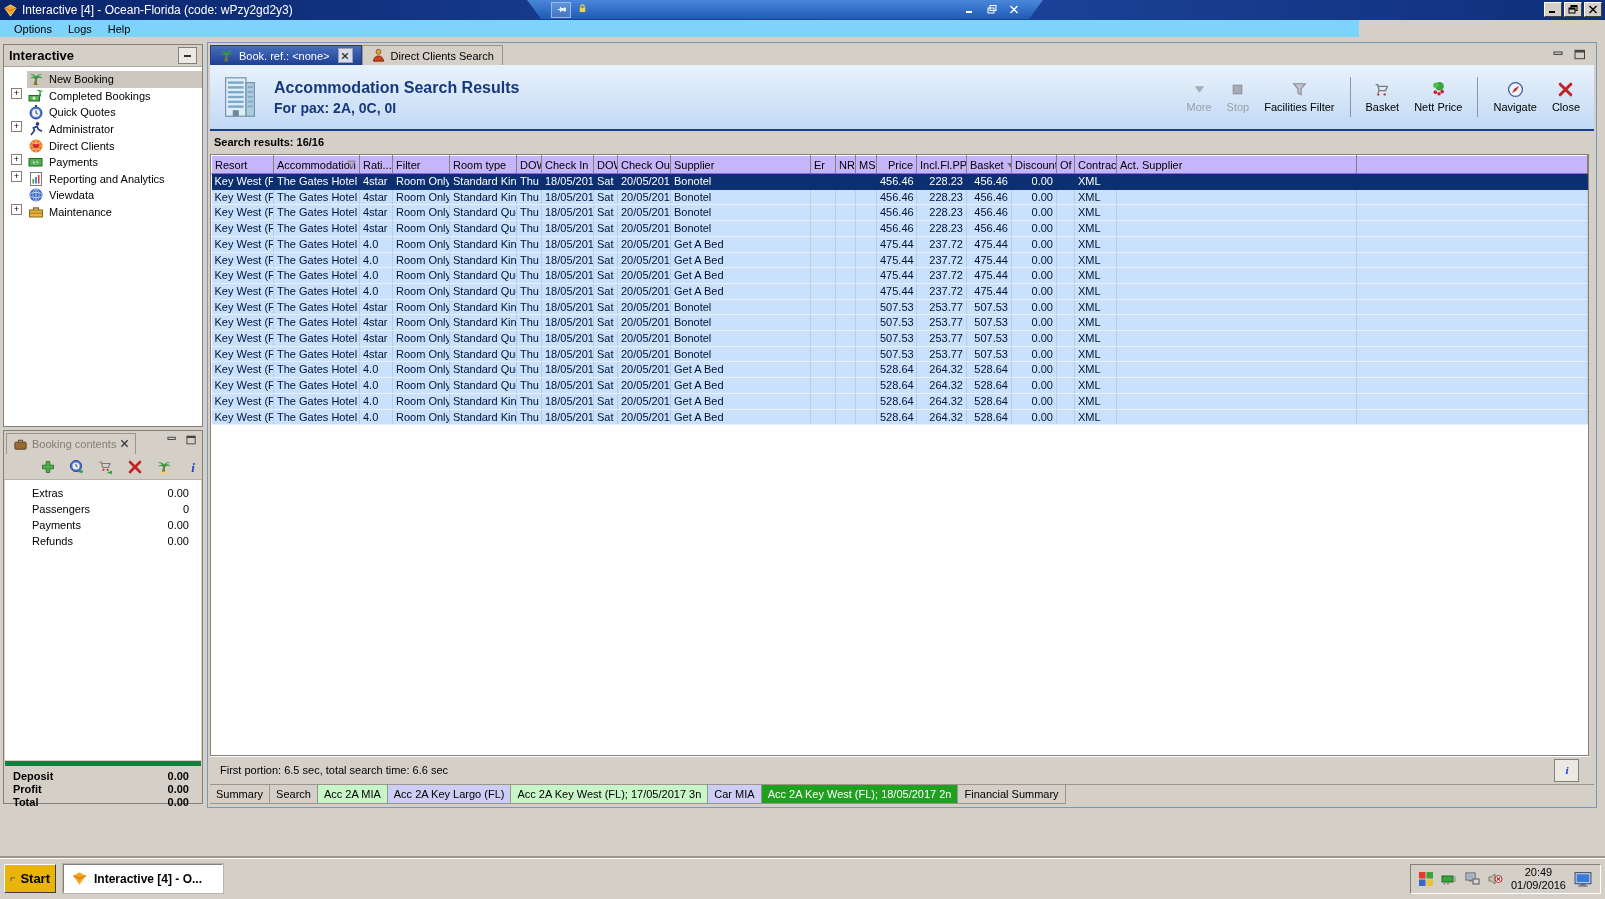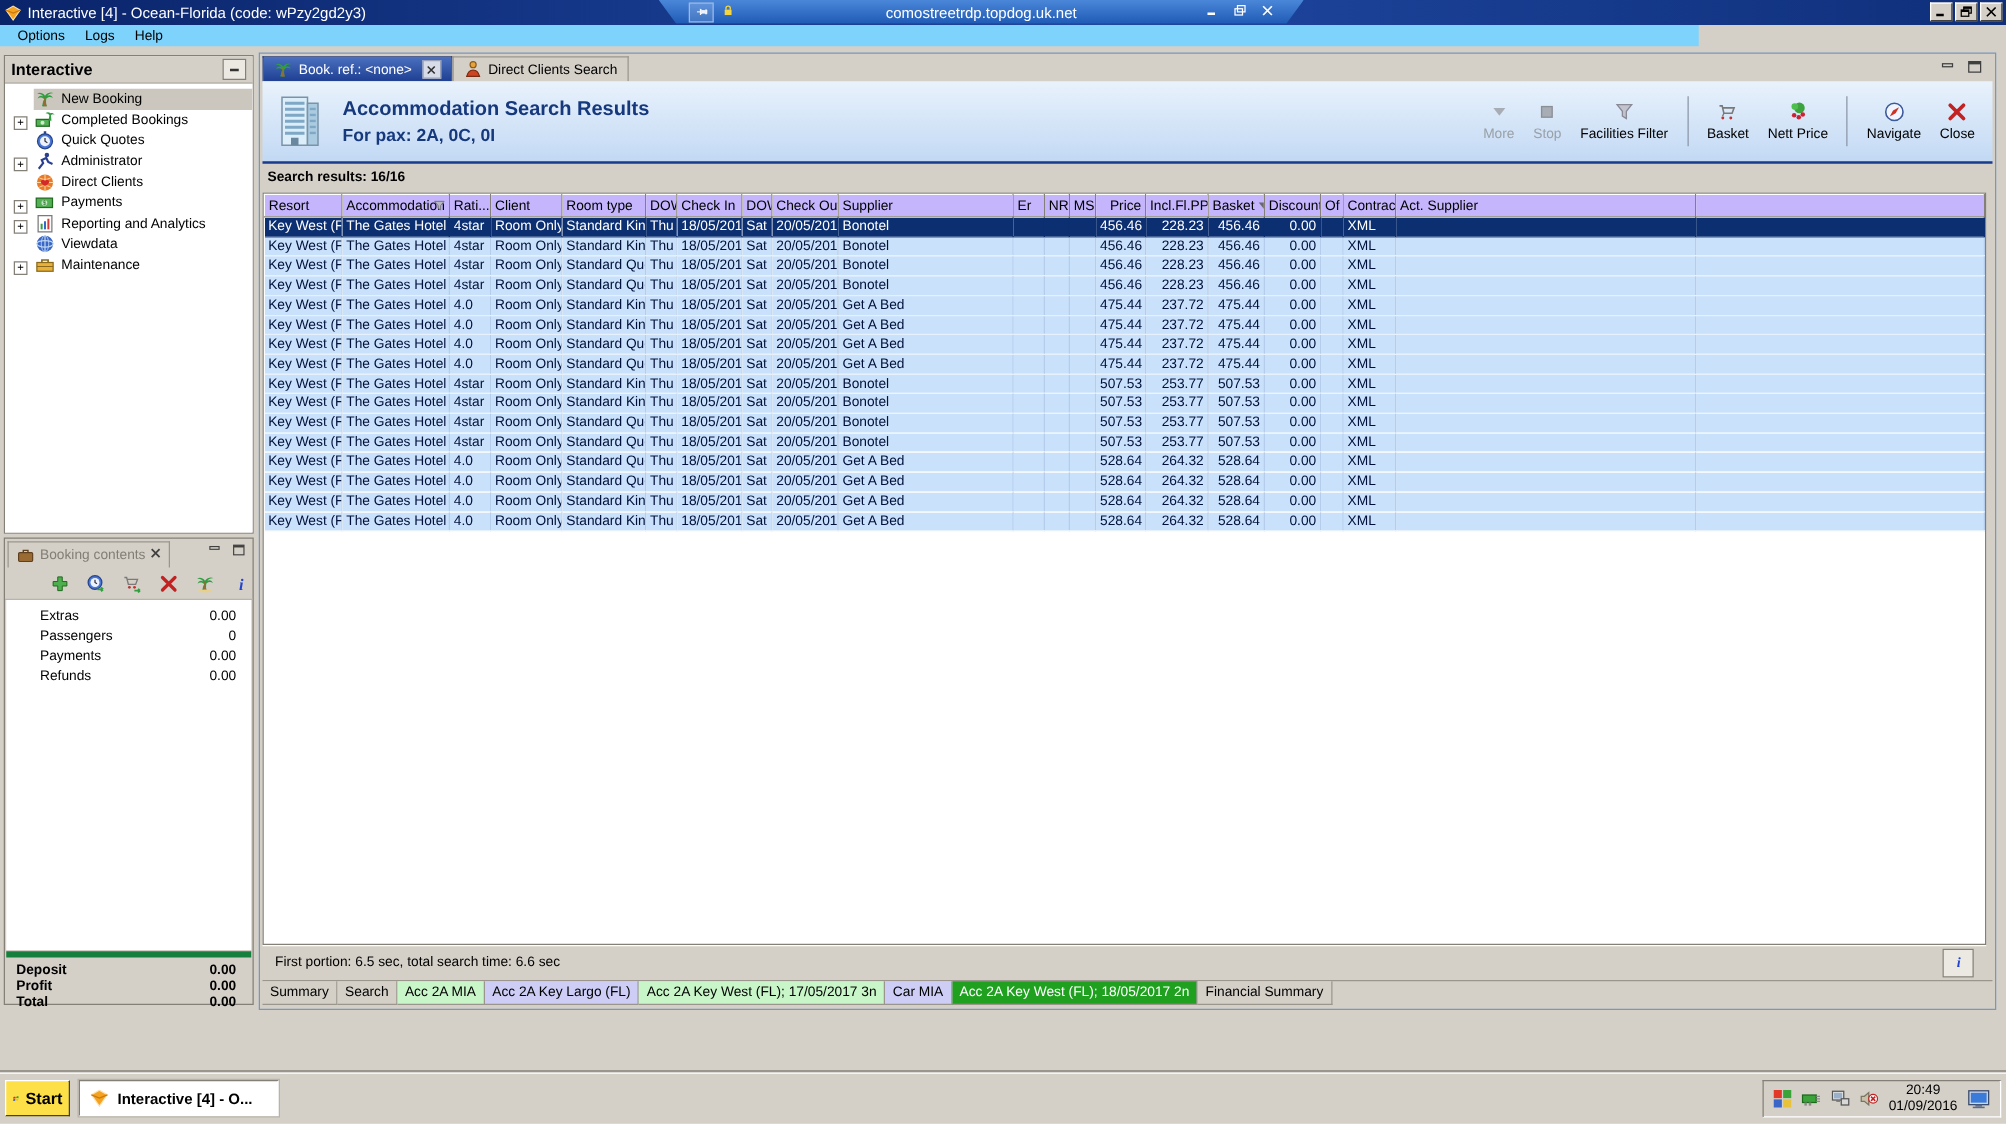--- a/index.html
+++ b/index.html
@@ -36,21 +36,21 @@
 
   
   .sidebar{position:absolute;left:3px;top:44px;width:200px;height:383px;background:#fff;
     border:1px solid #848078;box-sizing:border-box}
   .sidebar-header{height:21px;background:#d4d0c8;display:flex;align-items:center;padding:0 5px;
     border-bottom:1px solid #a8a49c;font-weight:bold;font-size:13px}
   .collapse-btn{margin-left:auto;width:17px;height:15px;background:#ece9e2;border:1px solid #848078;
     display:flex;align-items:center;justify-content:center}
   .collapse-btn i{display:block;width:7px;height:2px;background:#333}
   .tree{position:absolute;top:22px;bottom:0;left:0;right:0;background:#fff;padding-top:4px;overflow:hidden}
-  .tree-row{display:flex;align-items:flex-end;height:16.6px;padding-left:7px}
+  .tree-row{display:flex;align-items:flex-start;height:16.6px;padding-left:7px}
   .expander{width:11px;height:11px;border:1px solid #848078;background:#fff;font-size:9px;line-height:9px;
     text-align:center;margin-right:5px;flex:none;box-sizing:border-box}
   .tree-hl{display:flex;align-items:center;gap:5px;padding:0 4px 0 1px;height:100%;flex:1}
   .tree-row.selected .tree-hl{background:#cbc7bf}
   .tree-icon{width:16px;height:16px;flex:none}
   .tree-icon svg{width:16px;height:16px}
 
   
   .booking-panel{position:absolute;left:3px;top:430px;width:200px;height:374px;background:#d4d0c8;
     border:1px solid #848078;box-sizing:border-box}
@@ -135,21 +135,21 @@
   .btab.active-green{background:#1fa11f;color:#fff}
 
   
   .statusbar{position:absolute;left:3px;right:3px;top:810px;height:25px;background:#d4d0c8}
   .status-text{position:absolute;left:845px;top:6px;white-space:pre}
   .status-time{position:absolute;right:30px;top:6px}
 
   
   .taskbar{position:absolute;left:0;top:858px;width:1605px;height:41px;background:#d4d0c8;
     border-top:1px solid #fff;box-shadow:0 -2px 0 #9a968e}
-  .start-btn{position:absolute;left:4px;top:5px;width:52px;height:29px;background:#fde047;
+  .start-btn{position:absolute;left:4px;top:5px;width:52px;height:29px;background:#eab308;
     border:1px solid;border-color:#fff #404040 #404040 #fff;display:flex;align-items:center;gap:4px;
     padding:0 5px;font-weight:bold;font-size:13px;box-sizing:border-box}
   .start-btn .ic16{width:16px;height:16px}
   .task-btn{position:absolute;left:63px;top:5px;width:160px;height:29px;background:#fff;
     border:1px solid;border-color:#848078 #fff #fff #848078;outline:1px solid #b8b4ac;
     display:flex;align-items:center;gap:6px;padding:0 7px;font-weight:bold;font-size:12px;box-sizing:border-box}
   .task-btn .ic16{width:17px;height:17px}
   .tray{position:absolute;right:4px;top:5px;height:30px;border:1px solid;border-color:#848078 #fff #fff #848078;
     display:flex;align-items:center;gap:8px;padding:0 7px;box-sizing:border-box}
   .tray .ic16{width:16px;height:16px}
@@ -196,21 +196,20 @@
           <g transform="rotate(90 7 7)" stroke="#fff" fill="#e8eefc">
             <path d="M5 2h4v1.4l-.8.8v2.6l1.8 1.7H4l1.8-1.7V4.2L5 3.4z"></path>
             <path d="M7 8.5V12" fill="none"></path>
           </g>
         </svg>
       </span>
     <span><svg class="rdp-lock" viewBox="0 0 14 14">
           <rect x="3.5" y="6" width="7" height="5.5" fill="#f5d442"></rect>
           <path d="M4.8 6V4.6a2.2 2.2 0 014.4 0V6" fill="none" stroke="#f5d442" stroke-width="1.4"></path>
         </svg></span>
-    <span class="rdp-host">comostreetrdp.topdog.uk.net</span>
     <span class="rdp-controls">
       <span class="rdp-ctrl"><svg viewBox="0 0 10 9">
             <rect x="1" y="6" width="6" height="2" fill="#fff"></rect>
           </svg></span>
       <span class="rdp-ctrl"><svg viewBox="0 0 10 9">
             <rect x="3" y="0.5" width="6" height="5" fill="none" stroke="#fff"></rect>
             <rect x="1" y="3" width="6" height="5" fill="none" stroke="#fff"></rect>
           </svg></span>
       <span class="rdp-ctrl"><svg viewBox="0 0 10 9">
             <path d="M1.5 1l7 7M8.5 1l-7 7" stroke="#fff" stroke-width="1.4"></path>
@@ -557,21 +556,21 @@
             <col style="width:240px">
             <col>
           </colgroup>
           <thead>
             <tr>
               <th class="">Resort</th>
               <th class="">Accommodation<span class="th-funnel"><svg viewBox="0 0 16 16">
                     <path d="M2.5 3h11L9.5 8v5l-3-2V8z" fill="#b8b8c2" stroke="#6a6a76"></path>
                   </svg></span></th>
               <th class="">Rati...</th>
-              <th class="">Client</th>
+              <th class="">Filter</th>
               <th class="">Room type</th>
               <th class="">DOW</th>
               <th class="">Check In</th>
               <th class="">DOW</th>
               <th class="">Check Out</th>
               <th class="">Supplier</th>
               <th class="">Er</th>
               <th class="">NR</th>
               <th class="">MS</th>
               <th class="num">Price</th>

